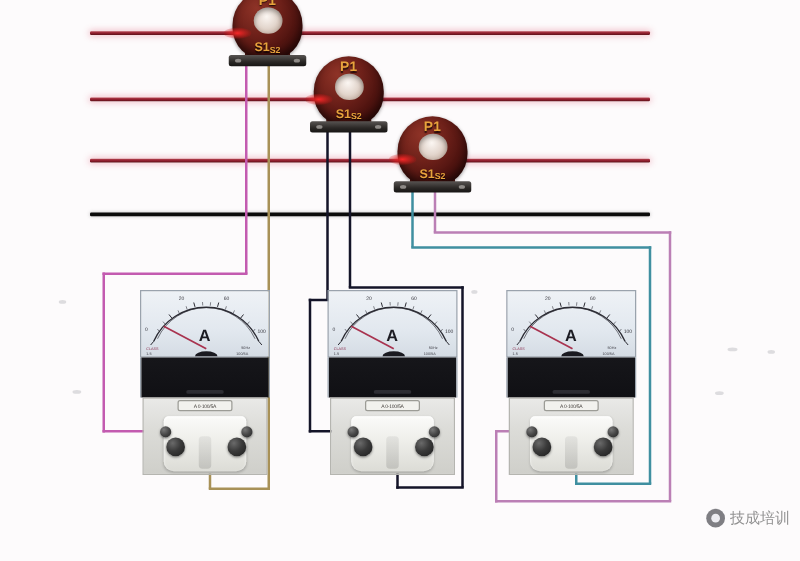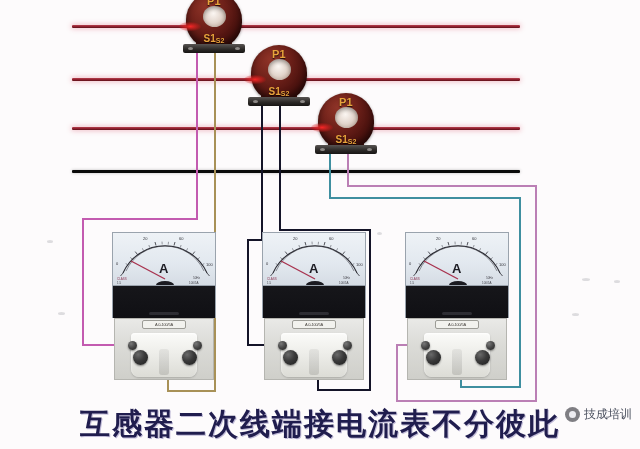--- a/index.html
+++ b/index.html
@@ -265,21 +265,21 @@
     content: "";
     position: absolute;
     left: 4px; top: 4px;
     width: 7px; height: 7px;
     border-radius: 50%;
     background: #e9e9ee;
   }
   .wm-text {
     font-family: "DejaVu Sans", sans-serif;
     font-size: 12px;
-    color: #0f172a;
+    color: #737373;
     white-space: nowrap;
   }
   .speck {
     position: absolute;
     background: rgba(150,150,155,.30);
     border-radius: 50%;
   }
 </style>
 </head>
 <body>
@@ -510,20 +510,19 @@
     </div>
   </div>
 
   <div class="speck" style="left:47px; top:240px; width:6px; height:3px;"></div>
   <div class="speck" style="left:58px; top:312px; width:7px; height:3px;"></div>
   <div class="speck" style="left:377px; top:232px; width:5px; height:3px;"></div>
   <div class="speck" style="left:582px; top:278px; width:8px; height:3px;"></div>
   <div class="speck" style="left:614px; top:280px; width:6px; height:3px;"></div>
   <div class="speck" style="left:572px; top:313px; width:7px; height:3px;"></div>
 
-  <div class="caption">互感器二次线端接电流表不分彼此</div>
 
   <div class="watermark">
     <span class="wm-logo"></span>
     <span class="wm-text">技成培训</span>
   </div>
 
 </div>
 
 </body></html>

